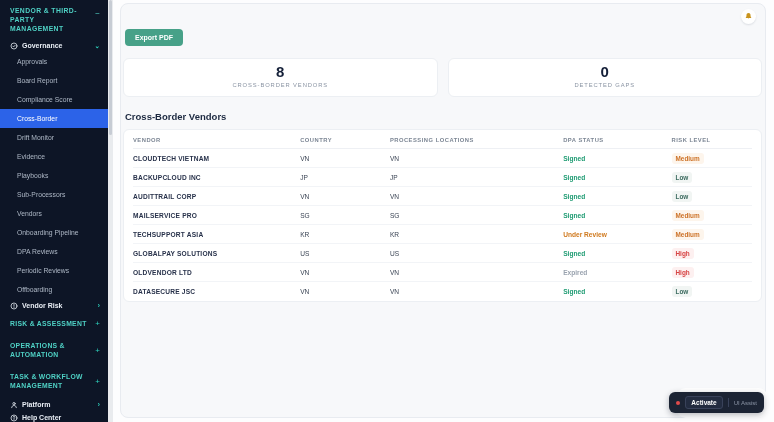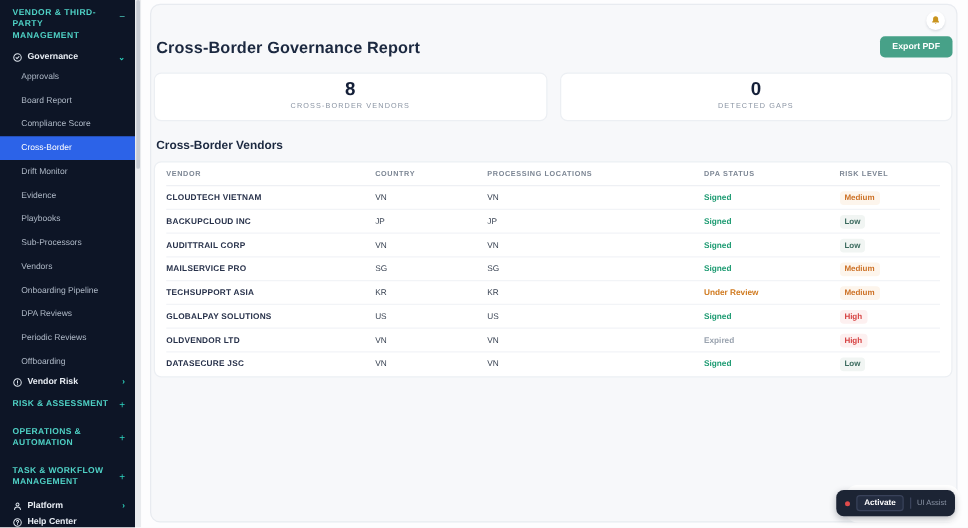--- a/index.html
+++ b/index.html
@@ -155,21 +155,20 @@
   <div class="panel">
 
     <div class="bell-wrap">
       <svg width="9" height="9" viewBox="0 0 24 24">
           <path fill="#c9941e" d="M12 2.5c-3.2 0-5.4 2.4-5.4 5.5v3.6L4.8 14.6v1.2h14.4v-1.2L17.4 11.6V8c0-3.1-2.2-5.5-5.4-5.5z"></path>
           <path fill="#c9941e" d="M10.3 17.2a1.8 1.8 0 0 0 3.4 0z"></path>
         </svg>
     </div>
 
     <div class="header-row">
-      <h1 class="page-title">Cross-Border Governance Report</h1>
       <button class="export-btn">Export PDF</button>
     </div>
 
     <div class="stats-row">
       <div class="stat-card">
         <div class="stat-value">8</div>
         <div class="stat-label">CROSS-BORDER VENDORS</div>
       </div>
       <div class="stat-card">
         <div class="stat-value">0</div>

